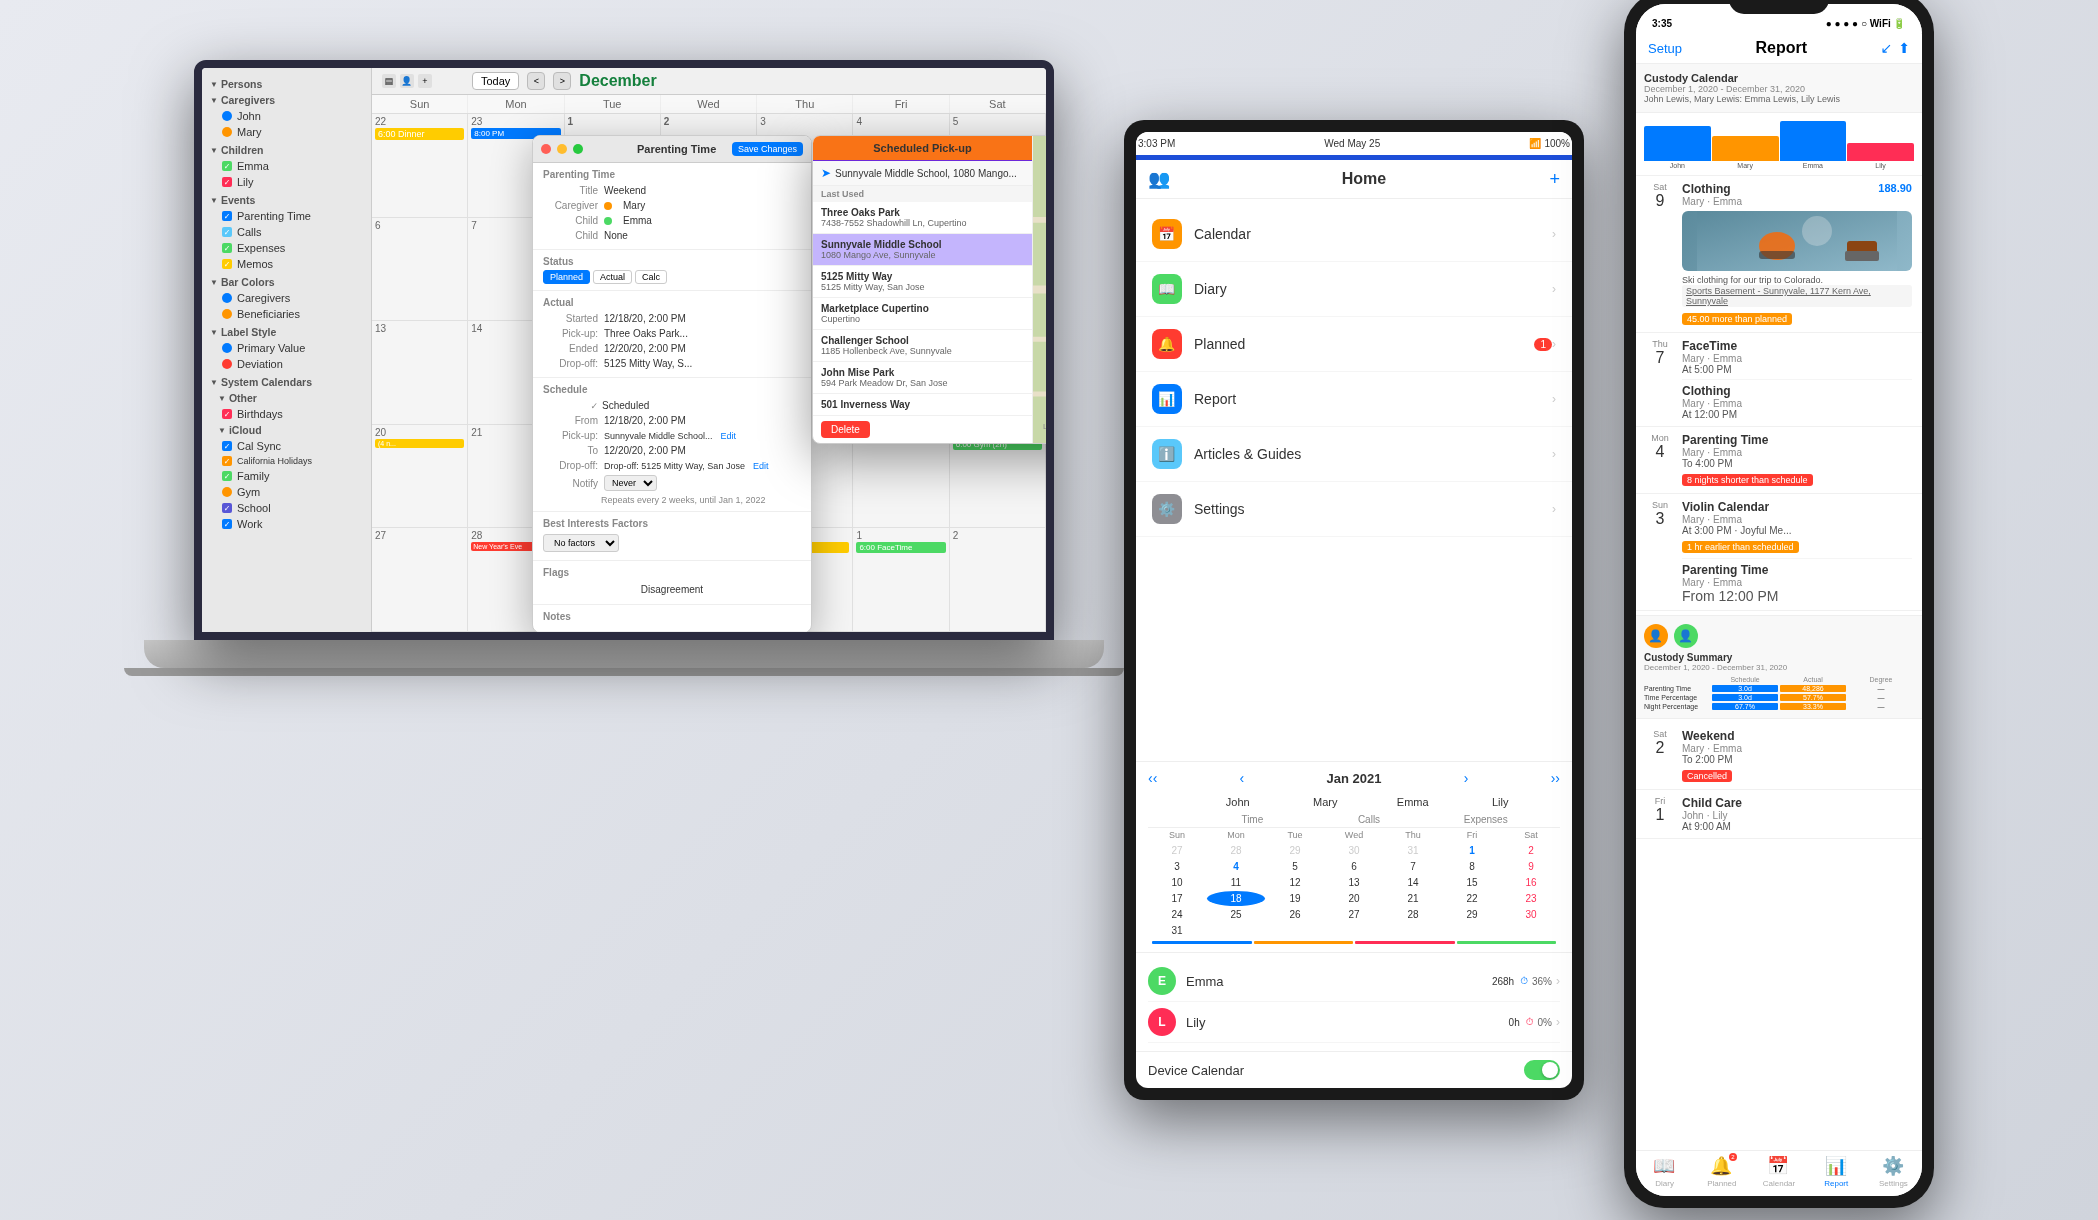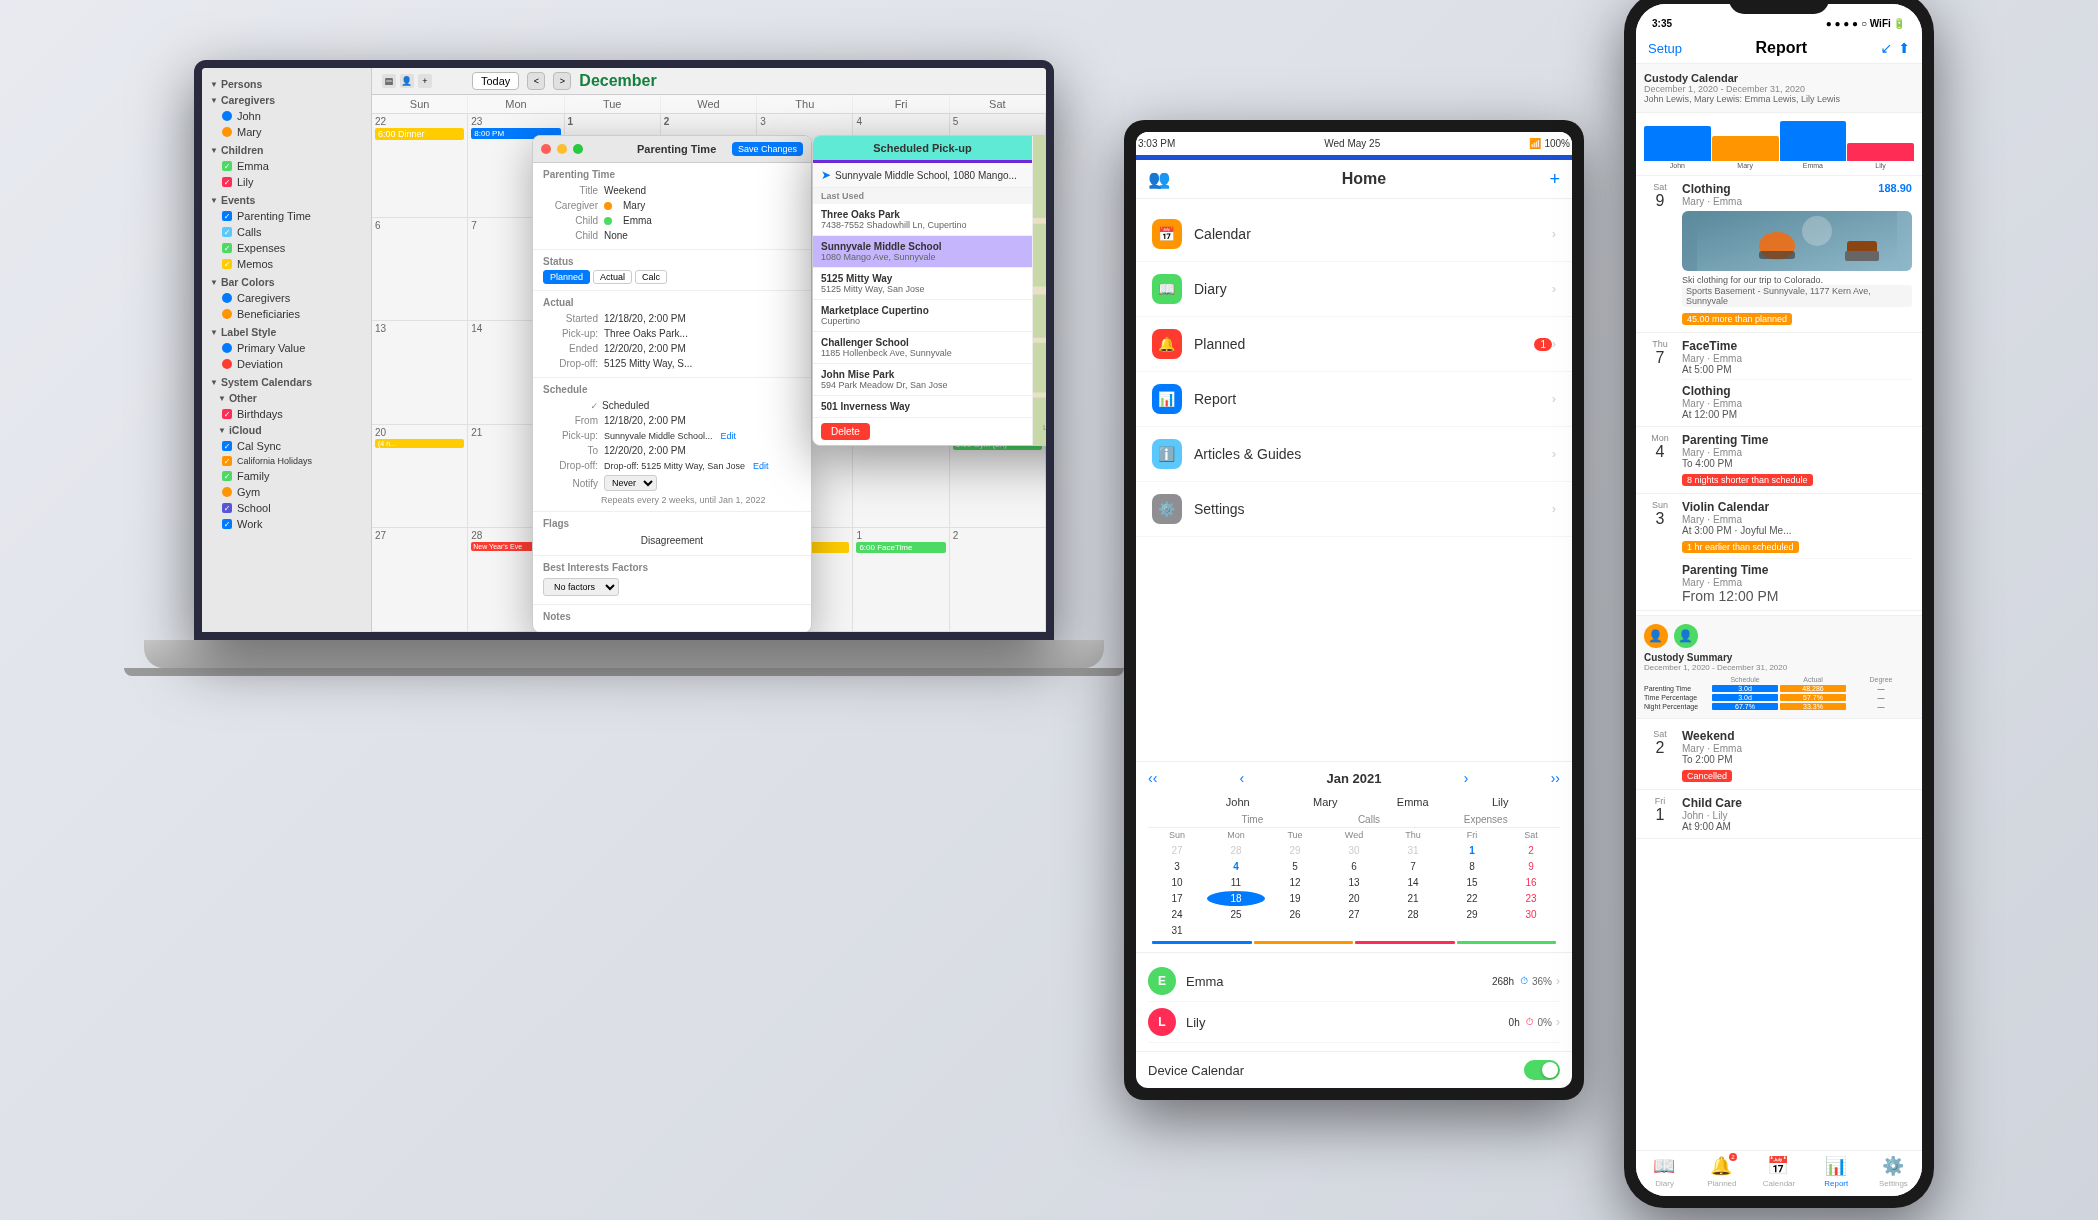--- a/index.html
+++ b/index.html
@@ -298,26 +298,26 @@
       z-index: 200;
       display: flex;
       overflow: hidden;
       font-size: 11px;
     }
     .pickup-left {
       width: 220px;
       border-right: 1px solid #eee;
     }
     .pickup-title-bar {
-      background: #5eead4;
+      background: #f97316;
       padding: 6px 10px;
       font-size: 11px;
       font-weight: 600;
       color: #333;
-      border-bottom: 3px solid #6d28d9;
+      border-bottom: 1px solid #6d28d9;
       text-align: center;
     }
     .pickup-search {
       padding: 5px 8px;
       border-bottom: 1px solid #eee;
       display: flex;
       align-items: center;
       gap: 4px;
       background: #f8f8f8;
     }
@@ -672,20 +672,21 @@
       font-size: 9px;
       color: #555;
     }
     .diary-entry-location {
       font-size: 9px;
       color: #666;
       background: #f5f5f5;
       border-radius: 3px;
       padding: 1px 4px;
       display: inline-block;
+      text-decoration: underline;
     }
     .diary-tag {
       display: inline-block;
       padding: 1px 5px;
       border-radius: 3px;
       font-size: 9px;
       color: white;
       margin-top: 2px;
     }
     .iphone-tabbar {
@@ -1121,28 +1122,28 @@
                 </div>
                 <div class="edit-row">
                   <span class="edit-label">Notify</span>
                   <select style="font-size:9px;border:1px solid #ccc;border-radius:3px;padding:1px 3px">
                     <option>Never</option>
                   </select>
                 </div>
                 <div style="font-size:9px;color:#888;padding:2px 0 0 58px">Repeats every 2 weeks, until Jan 1, 2022</div>
               </div>
               <div class="edit-section">
-                <div class="edit-section-title">Flags</div>
-                <div style="padding:3px 0;font-size:10px;color:#333;text-align:center">Disagreement</div>
-              </div>
-              <div class="edit-section">
                 <div class="edit-section-title">Best Interests Factors</div>
                 <select style="font-size:9px;border:1px solid #ccc;border-radius:3px;padding:2px 6px;margin:2px 0">
                   <option>No factors</option>
                 </select>
+              </div>
+              <div class="edit-section">
+                <div class="edit-section-title">Flags</div>
+                <div style="padding:3px 0;font-size:10px;color:#333;text-align:center">Disagreement</div>
               </div>
               <div class="edit-section">
                 <div class="edit-section-title">Notes</div>
               </div>
             </div>
 
             <div class="pickup-dropdown">
               <div class="pickup-left">
                 <div class="pickup-title-bar">Scheduled Pick-up</div>
                 <div class="pickup-search">

